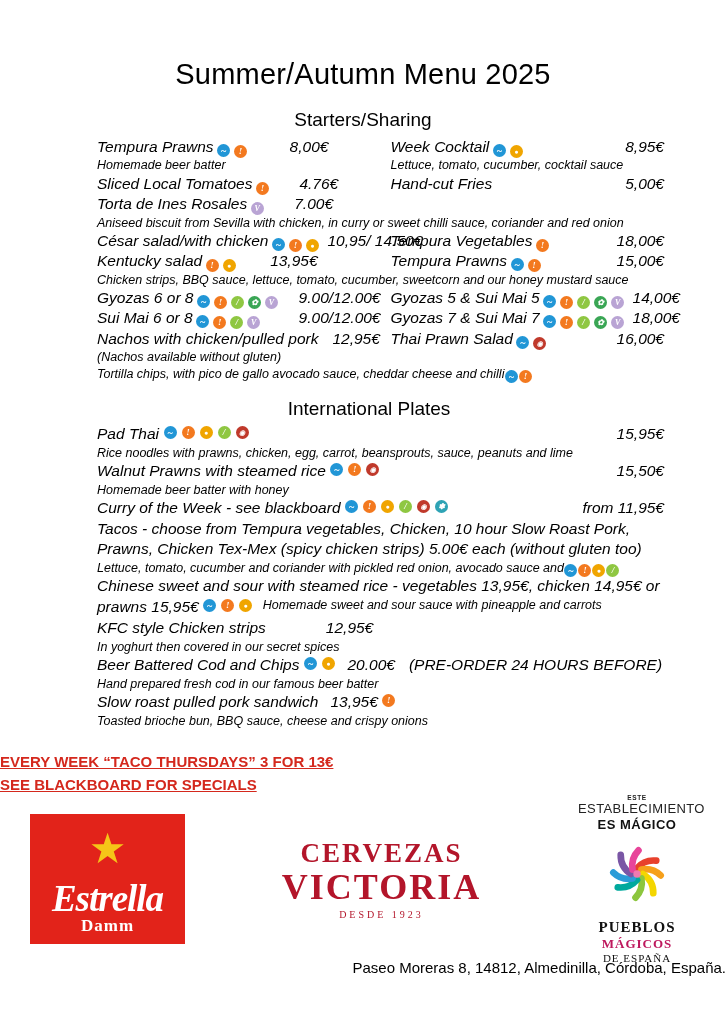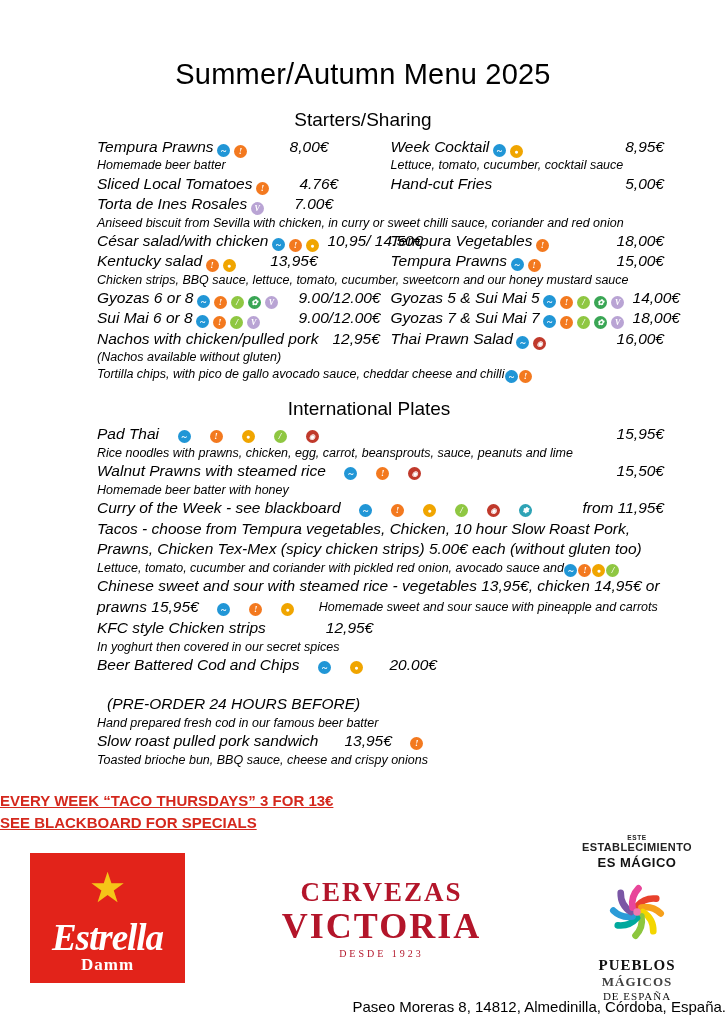--- a/index.html
+++ b/index.html
@@ -74,21 +74,21 @@
     white-space: nowrap;
   }
   
   .frow {
     display: flex;
     align-items: baseline;
     font-size: 15.5px;
     line-height: 1.34;
   }
   .frow .price { margin-left: auto; }
-  .ftext { display: inline-flex; align-items: center; gap: 18px; flex-wrap: wrap;}
+  .ftext { display: inline-flex; align-items: flex-start; gap: 4px; flex-wrap: wrap;}
   .inlineprice { margin-left: 8px; }
   .note { margin-left: 10px; }
 
   
   .ic {
     display: inline-block;
     width: 13px;
     height: 13px;
     border-radius: 50%;
     position: relative;
@@ -202,41 +202,41 @@
   }
   .pueblos .p1 {
     font-family: "Liberation Sans", sans-serif;
     font-size: 6.5px;
     letter-spacing: 0.6px;
     font-weight: bold;
     color: #222;
   }
   .pueblos .p2 {
     font-family: "Liberation Sans", sans-serif;
-    font-size: 11px;
+    font-size: 13px;
     letter-spacing: 0.4px;
-    font-weight: bold;
+    font-weight: normal;
     color: #222;
     line-height: 1.25;
   }
   .pueblos .p3 {
     font-family: "Liberation Sans", sans-serif;
     font-size: 13px;
     letter-spacing: 0.5px;
     font-weight: bold;
     color: #111;
     margin-bottom: 2px;
   }
   .pinwheel {
     width: 74px;
     height: 74px;
     margin: 3px auto 4px auto;
   }
   .pueblos .p4 { font-size: 15px; letter-spacing: 1px; color:#111; font-weight:bold;}
-  .pueblos .p5 { font-size: 13px; letter-spacing: 1px; color:#404040; font-weight:bold;}
+  .pueblos .p5 { font-size: 13px; letter-spacing: 1px; color:#be185d; font-weight:bold;}
   .pueblos .p6 { font-size: 11px; letter-spacing: 1px; color:#111; font-weight:normal;}
   .address {
     text-align: right;
     font-size: 15px;
     margin-top: 13px;
   }
 </style>
 </head>
 <body>
 

